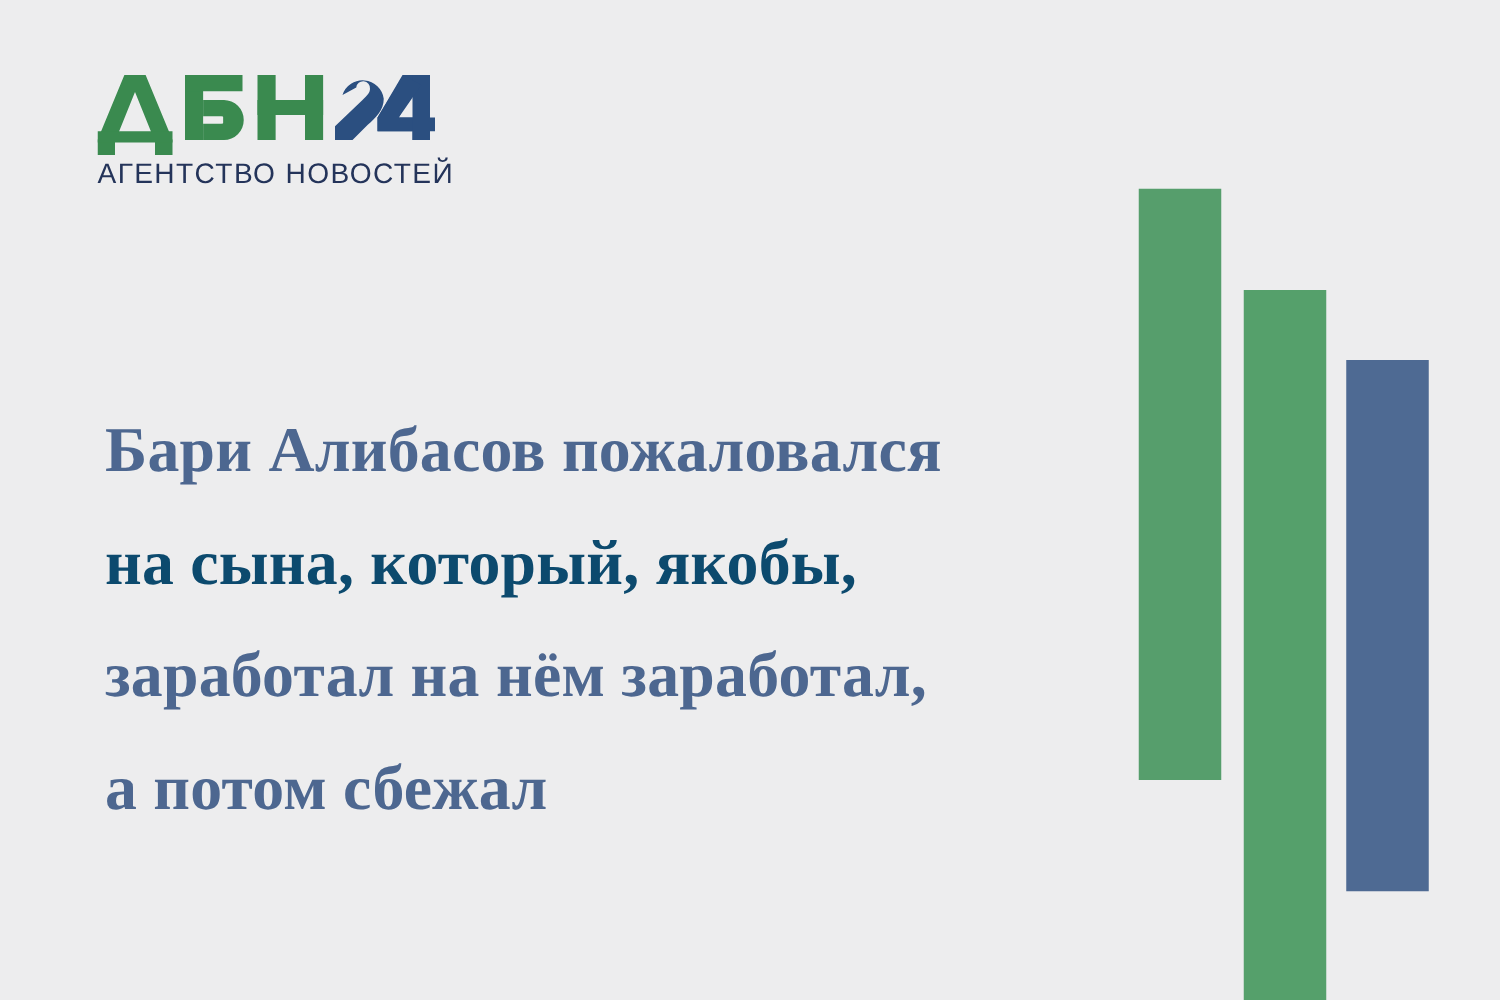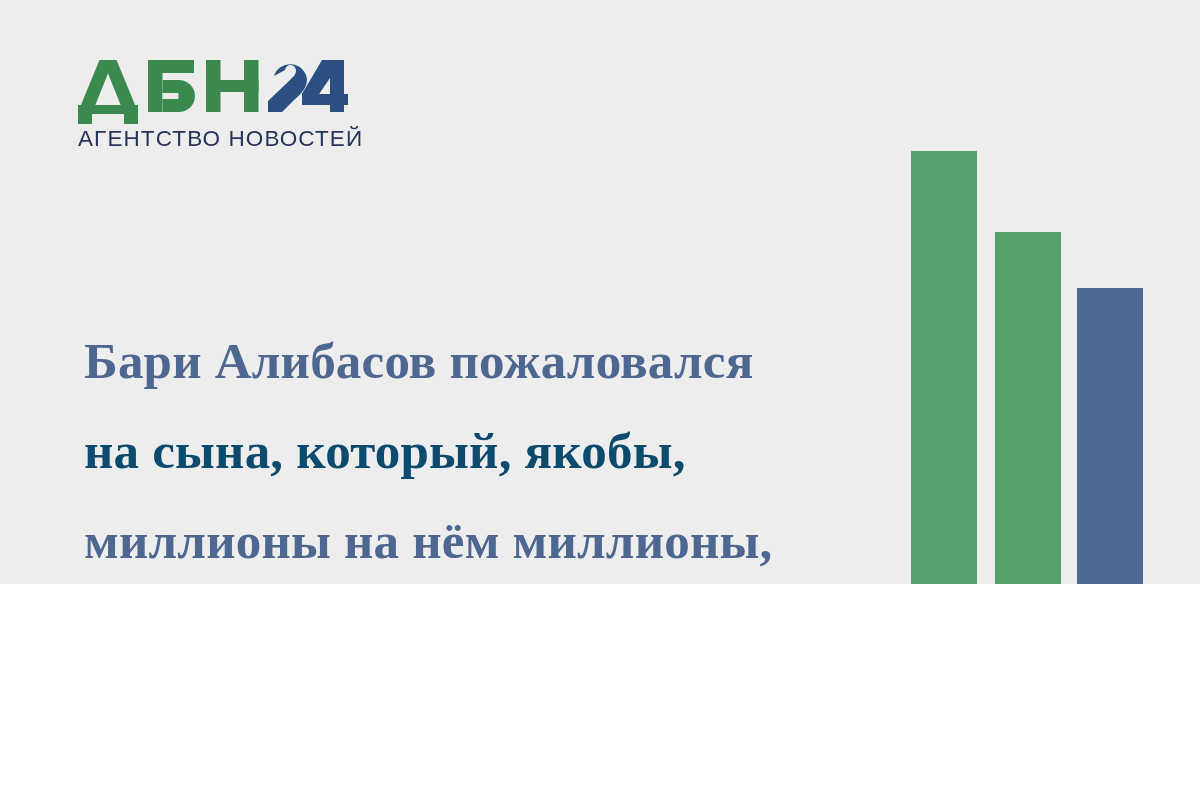--- a/index.html
+++ b/index.html
@@ -9,21 +9,21 @@
   body {
     width: 1200px;
     height: 800px;
     overflow: hidden;
     font-family: "Liberation Sans", sans-serif;
   }
 
   #card {
     position: relative;
     width: 1200px;
-    height: 584px;
+    height: 800px;
     background: #ededee;
     overflow: hidden;
   }
 
   
   #bars {
     position: absolute;
     left: 0; top: 0;
     width: 1200px;
     height: 800px;
@@ -119,16 +119,17 @@
         <rect x="252" y="0" width="14" height="52"></rect>
         <path d="M245 0 L224 34 V45 H252 V34 H241 L259 8 Z"></path>
       </g>
     </svg>
     <span id="logo-tagline" style="color: rgb(36, 52, 90);">АГЕНТСТВО НОВОСТЕЙ</span>
   </div>
 
   <div id="headline">
     <div class="headline-line" style="color: rgb(77, 103, 144);">Бари Алибасов пожаловался</div>
     <div class="headline-line" style="color: #0c4a6e;">на сына, который, якобы,</div>
-    <div class="headline-line" style="color: rgb(77, 103, 144);">миллионы на нём миллионы,</div>
+    <div class="headline-line" style="color: rgb(77, 103, 144);">заработал на нём заработал,</div>
+    <div class="headline-line" style="color: rgb(77, 103, 144);">а потом сбежал</div>
   </div>
 
 </div>
 
 </body></html>

